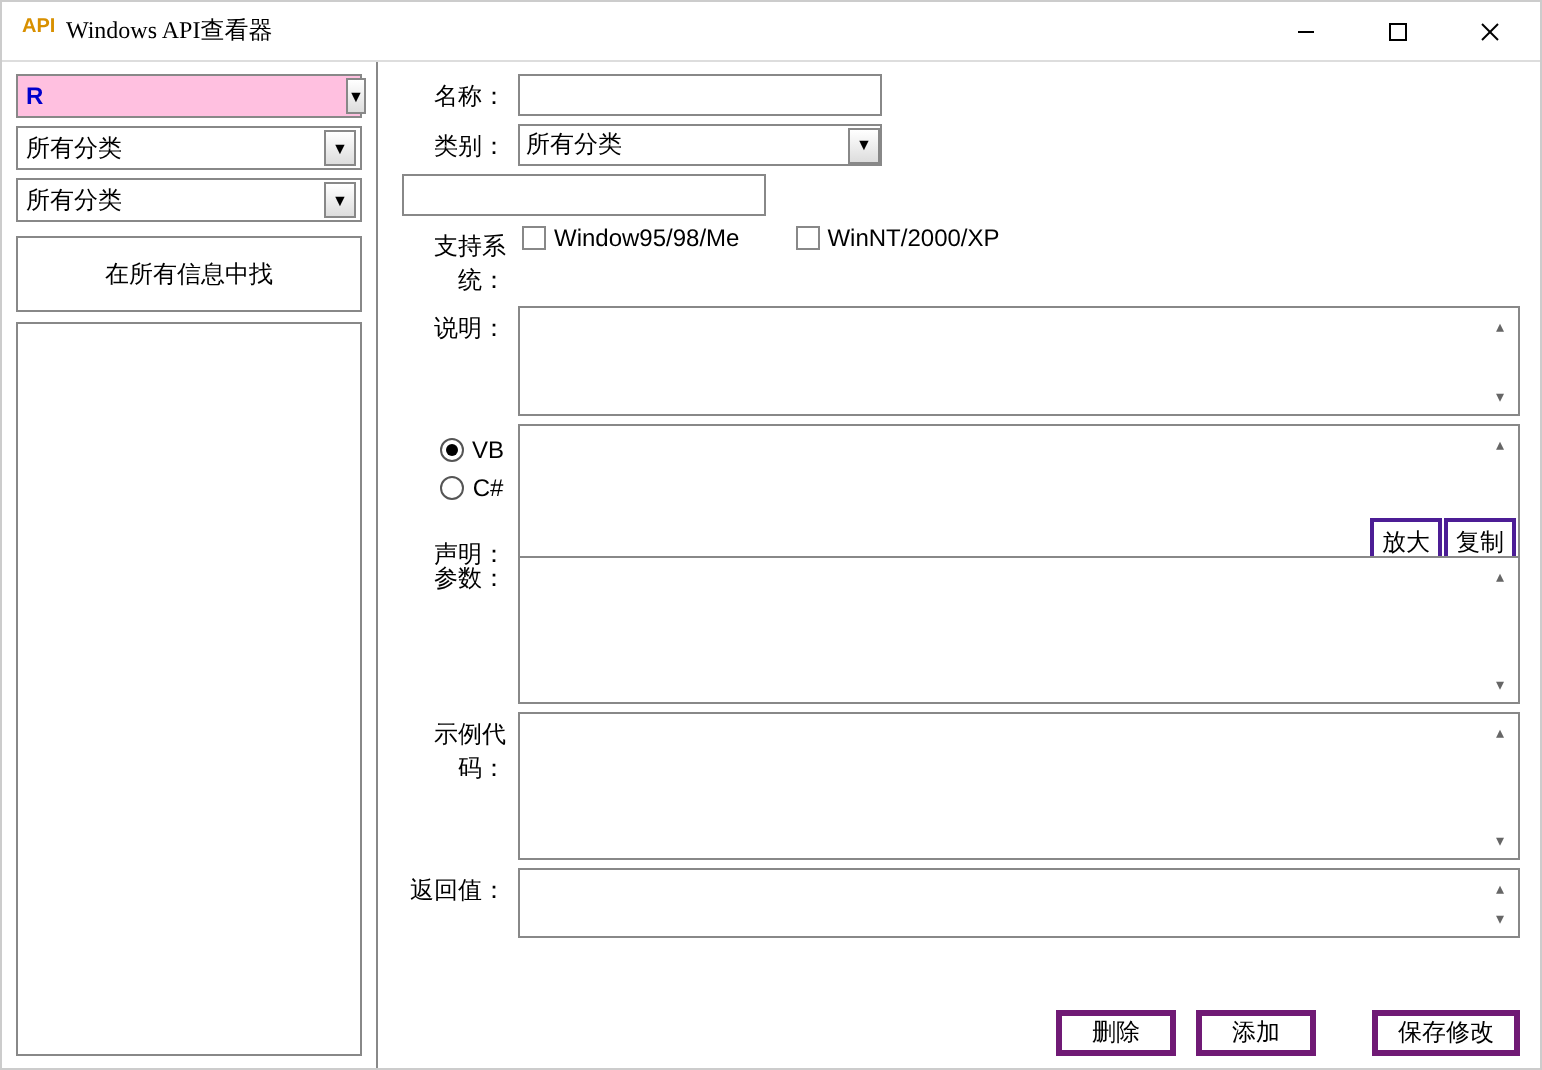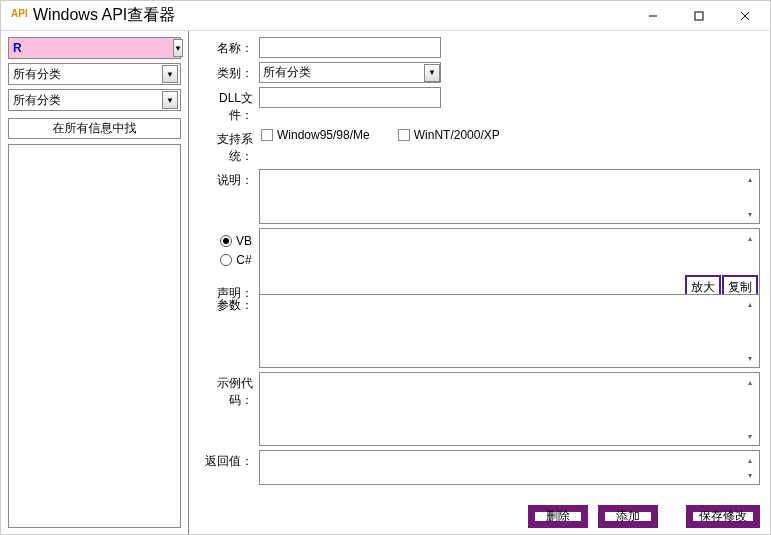--- a/index.html
+++ b/index.html
@@ -1,27 +1,27 @@
 <!DOCTYPE html>
 <html><head>
 <meta charset="utf-8">
 <style>
   * { box-sizing: border-box; margin: 0; padding: 0; }
   body { font-family: "Microsoft YaHei", "SimSun", Tahoma, sans-serif; font-size: 12px; background: #fff; width: 771px; height: 535px; overflow: hidden; border: 1px solid #ccc; }
   .titlebar { height: 30px; display: flex; align-items: center; border-bottom: 1px solid #ddd; padding: 0 2px; background: #fff; }
   .app-icon { width: 16px; height: 16px; margin: 0 6px 0 8px; font-size: 10px; font-weight: bold; color: #d89000; font-family: Arial; }
-  .titlebar .title { flex: 1; font-size: 16px; }
+  .titlebar .title { flex: 1; font-size: 12px; font-family: Liberation Serif, serif; }
   .win-btn { width: 46px; height: 28px; display: flex; align-items: center; justify-content: center; font-family: Arial; cursor: pointer; }
   .content { display: flex; height: calc(100% - 30px); }
   .left-pane { width: 188px; border-right: 1px solid #888; padding: 6px 7px; display: flex; flex-direction: column; }
   .combo { width: 100%; height: 22px; margin-bottom: 4px; border: 1px solid #888; background: #fff; display: flex; align-items: center; padding: 0 2px; }
   .combo.highlight { background: #ffc0e0; }
   .combo-input { flex: 1; border: none; outline: none; background: transparent; font-size: 12px; padding-left: 2px; }
   .combo-arrow { width: 16px; height: 18px; border: 1px solid #888; display: flex; align-items: center; justify-content: center; background: linear-gradient(#fff,#ddd); font-size: 8px; cursor: pointer; }
-  .search-btn { height: 21px; border: 1px solid #888; background: #fff; cursor: pointer; margin-top: 3px; display: flex; align-items: center; justify-content: center; }
+  .search-btn { height: 38px; border: 1px solid #888; background: #fff; cursor: pointer; margin-top: 3px; display: flex; align-items: center; justify-content: center; }
   .list-box { flex: 1; border: 1px solid #888; margin-top: 5px; background: #fff; }
   .right-pane { flex: 1; padding: 6px 10px 6px 12px; position: relative; }
   .form-row { display: flex; align-items: flex-start; margin-bottom: 4px; }
   .form-label { width: 58px; text-align: right; padding-right: 6px; padding-top: 3px; font-size: 12px; }
   .text-input { height: 21px; border: 1px solid #888; padding: 0 3px; background: #fff; }
   .text-input.name { width: 182px; }
   .text-input.dll { width: 182px; }
   .select-cat { width: 182px; height: 21px; border: 1px solid #888; display: flex; align-items: center; padding-left: 3px; }
   .select-cat .combo-arrow { margin-left: auto; }
   .id-group { display: inline-flex; align-items: center; margin-left: 24px; gap: 2px; }
@@ -40,21 +40,21 @@
   .scroll-arrow-top, .scroll-arrow-bot { position: absolute; right: 1px; width: 16px; height: 16px; font-size: 8px; display: flex; align-items: center; justify-content: center; color: #666; }
   .scroll-arrow-top { top: 1px; }
   .scroll-arrow-bot { bottom: 1px; }
   .radio-group { margin-left: 65px; margin-top: 2px; margin-bottom: 2px; display: flex; flex-direction: column; gap: 5px; }
   .radio { display: inline-flex; align-items: center; gap: 4px; font-size: 12px; justify-content: center; }
   .radio-dot { width: 12px; height: 12px; border: 1px solid #555; border-radius: 50%; display: inline-flex; align-items: center; justify-content: center; }
   .radio-dot.on::after { content: ""; width: 6px; height: 6px; background: #000; border-radius: 50%; }
   .inline-btns { position: absolute; right: 1px; bottom: 1px; display: flex; }
   .small-btn { border: 2px solid #4c1d95; background: #fff; padding: 2px 4px; font-size: 12px; cursor: pointer; margin-left: 1px; }
   .bottom-buttons { position: absolute; right: 10px; bottom: 6px; display: flex; gap: 10px; }
-  .btn { width: 60px; height: 23px; border: 7px solid #701a75; background: #fff; display: flex; align-items: center; justify-content: center; cursor: pointer; }
+  .btn { width: 60px; height: 23px; border: 3px solid #701a75; background: #fff; display: flex; align-items: center; justify-content: center; cursor: pointer; }
   .btn.wide { width: 74px; margin-left: 18px; }
   .decl-block { display: flex; align-items: flex-end; margin-bottom: 4px; }
   .decl-left { width: 58px; padding-right: 6px; text-align: right; padding-top: 3px; }
   .decl-right { flex: 1; display: flex; flex-direction: column; }
 </style>
 </head>
 <body>
 
 <div class="titlebar">
   <span class="app-icon">API</span>
@@ -105,21 +105,20 @@
 
     <div class="form-row">
       <div class="form-label">类别：</div>
       <div class="select-cat">
         <span>所有分类</span>
         <div class="combo-arrow">▼</div>
       </div>
     </div>
 
     <div class="form-row">
-      <div class="form-label">DLL文件：</div>
       <input class="text-input dll" style="">
     </div>
 
     <div class="form-row">
       <div class="form-label">支持系统：</div>
       <div class="checkbox-row">
         <label class="chk">
           <span class="chk-box"></span>
           <span>Window95/98/Me</span>
         </label>

